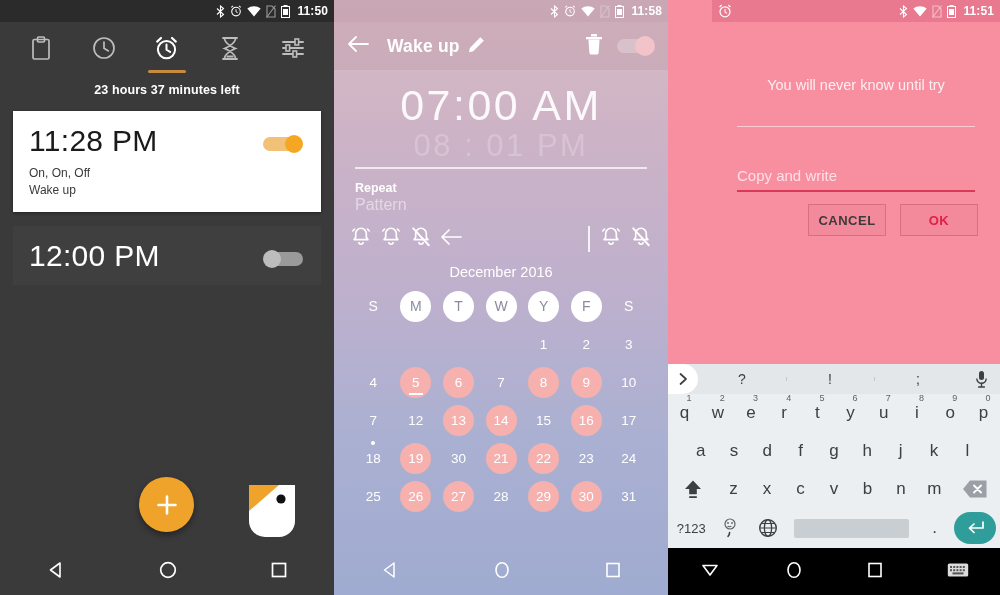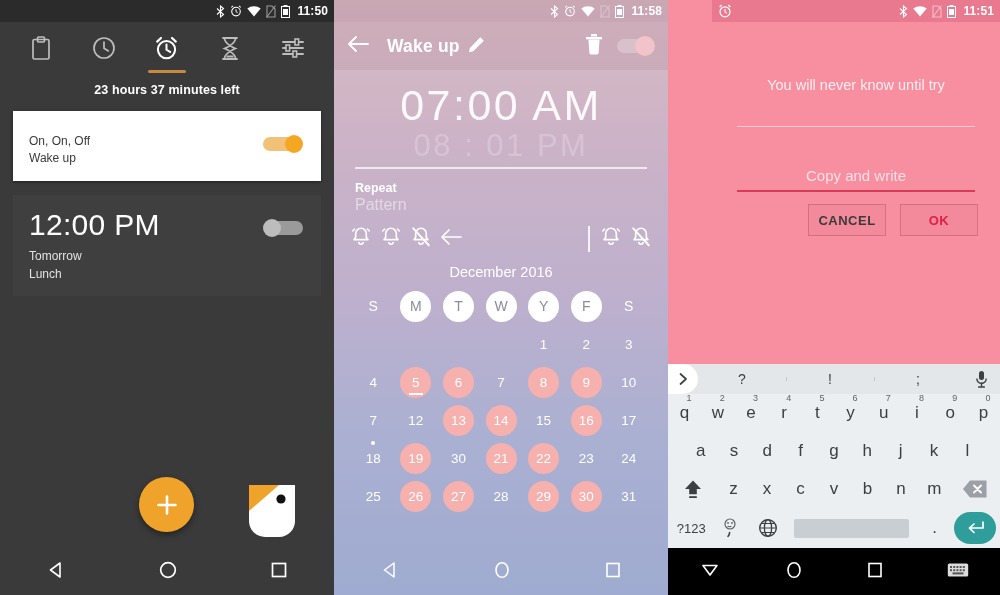--- a/index.html
+++ b/index.html
@@ -93,21 +93,21 @@
   .circ-pink  { background: #f6b0ad; }
   .cal-cell.hdr span.t { font-size: 14px; }
   .cal-cell.hdr.sel span.t { color: #8b8b9e; }
   .cal-cell .today-ul { position: absolute; bottom: 6px; width: 14px; height: 2px; background: #fff; z-index: 3; }
   .cal-cell .dot { position: absolute; top: 2px; width: 4px; height: 4px; border-radius: 50%; background: #fff; z-index: 3; }
 
   
   .p3-quote { text-align: center; color: rgba(255,255,255,.85); font-size: 14.5px; margin-top: 55px; }
   .p3-rule { height: 1px; background: rgba(255,255,255,.55); margin: 33px 25px 0 25px; }
   .p3-input-wrap { margin: 40px 25px 0 25px; }
-  .p3-input { text-align: center; color: rgba(255,255,255,.72); font-size: 15px; padding-bottom: 6px; }
+  .p3-input { text-align: left; color: rgba(255,255,255,.72); font-size: 15px; padding-bottom: 6px; }
   .p3-underline { height: 2px; background: #d93a57; }
   .p3-btns { display: flex; justify-content: flex-end; gap: 14px; margin: 12px 22px 0 0; }
   .p3-btn { min-width: 78px; height: 32px; display: flex; align-items: center; justify-content: center;
             border: 1px solid rgba(160,60,80,.35); background: rgba(235,130,150,.35); font-size: 13px; font-weight: bold; letter-spacing: .5px; }
   .btn-cancel { color: #3b3b3b; }
   .btn-ok { color: #e01f48; }
 
   
   .kb { position: absolute; left: 0; right: 0; bottom: 47px; background: #eceff1; }
   .kb-sugg { height: 30px; display: flex; align-items: center; background: #e3e7ea; position: relative; }
@@ -203,36 +203,33 @@
           <rect x="14" y="2" width="3.6" height="6" fill="#3a3a3a" stroke="#bdbdbd" stroke-width="1.6"></rect>
           <rect x="5" y="8" width="3.6" height="6" fill="#3a3a3a" stroke="#bdbdbd" stroke-width="1.6"></rect>
           <rect x="12" y="14" width="3.6" height="6" fill="#3a3a3a" stroke="#bdbdbd" stroke-width="1.6"></rect>
         </svg>
       </div>
     </div>
 
     <div class="countdown">23 hours 37 minutes  left</div>
 
     <div class="card card-active">
+      <div class="card-time">11:28 PM</div>
       <div class="card-sub">
         <div>On, On, Off</div>
         <div>Wake up</div>
       </div>
       <div class="toggle tg-on">
         <div class="track"></div>
         <div class="knob"></div>
       </div>
     </div>
 
     <div class="card card-inactive">
       <div class="card-time">12:00 PM</div>
-      <div class="card-sub">
-        <div>Tomorrow</div>
-        <div>Lunch</div>
-      </div>
       <div class="toggle tg-off">
         <div class="track"></div>
         <div class="knob"></div>
       </div>
     </div>
 
     <div class="fab">
       <svg width="26" height="26" viewBox="0 0 26 26">
         <path d="M13 4.5v17M4.5 13h17" stroke="#fff" stroke-width="2.6" stroke-linecap="round"></path>
       </svg>

